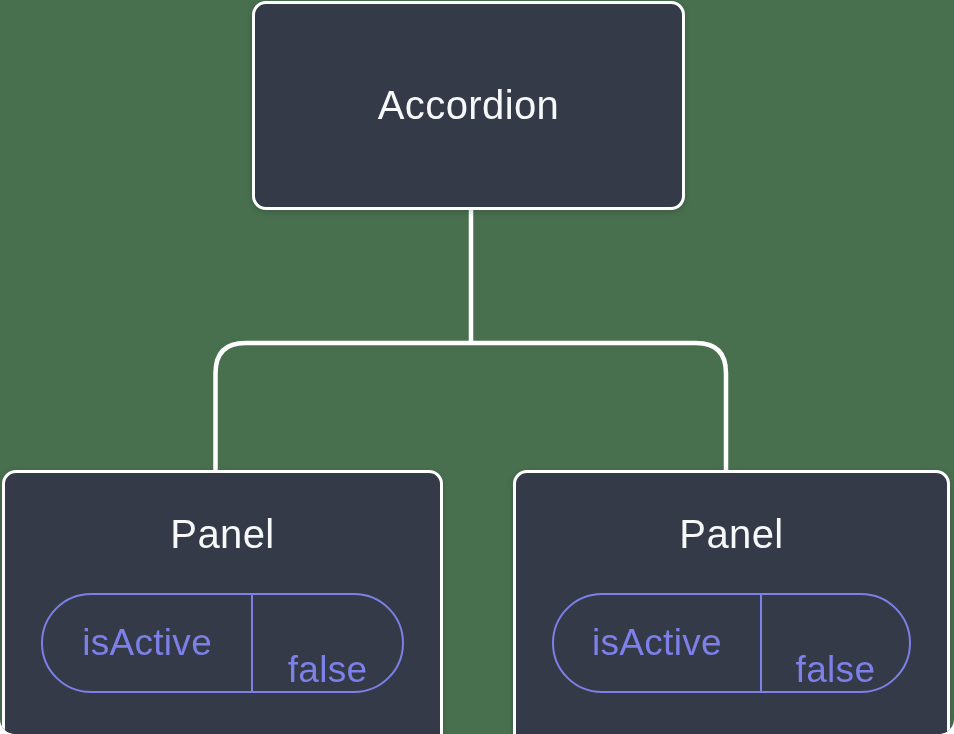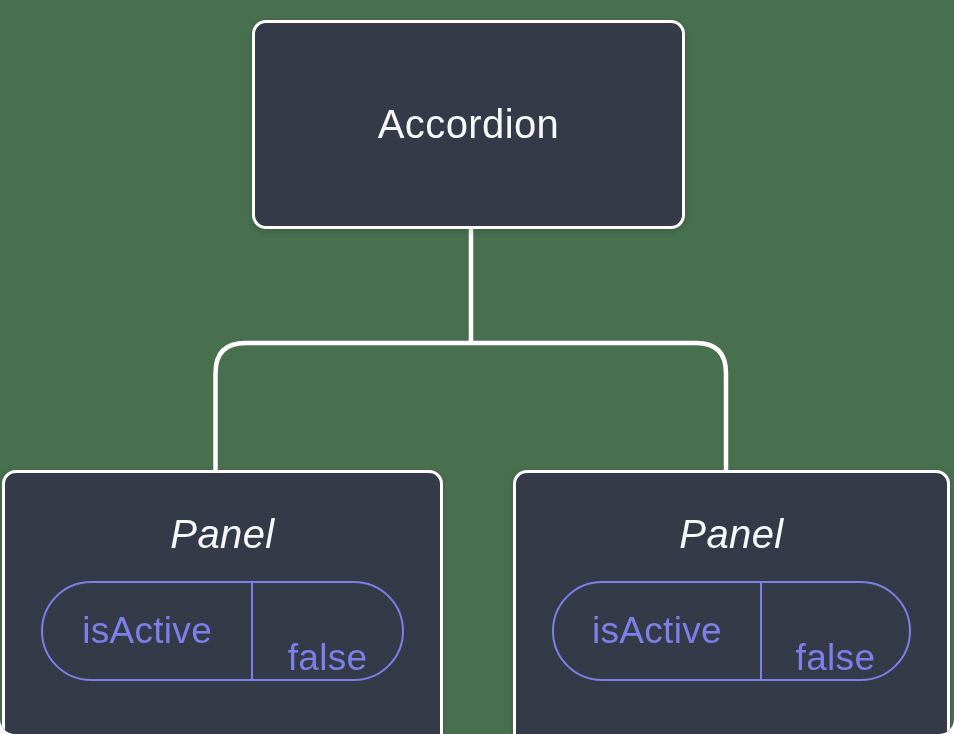--- a/index.html
+++ b/index.html
@@ -31,21 +31,21 @@
     box-sizing: border-box;
     background: #343A47;
     border: 3px solid #ffffff;
     border-radius: 14px;
     box-shadow: 0 2px 6px rgba(0, 0, 0, 0.18);
     color: #F7F8FA;
   }
 
   .node-root {
     left: 252px;
-    top: 20px;
+    top: 1px;
     width: 433px;
     height: 209px;
     display: flex;
     align-items: center;
     justify-content: center;
   }
 
   .node-label {
     font-size: 40px;
     font-weight: 500;
@@ -61,26 +61,25 @@
     flex-direction: column;
     align-items: center;
     padding-top: 38px;
   }
 
   .node-panel.panel-left  { left: 2px; }
   .node-panel.panel-right { left: 513px; width: 437px; }
 
   .panel-title {
     line-height: 46px;
-    font-style: italic;
   }
 
   .state-pill {
     box-sizing: border-box;
-    margin-top: 24px;
+    margin-top: 36px;
     width: calc(100% - 72px);
     height: 100px;
     border: 2.5px solid #7C80E8;
     border-radius: 50px;
     display: flex;
     align-items: stretch;
     overflow: hidden;
   }
 
   .state-cell {

